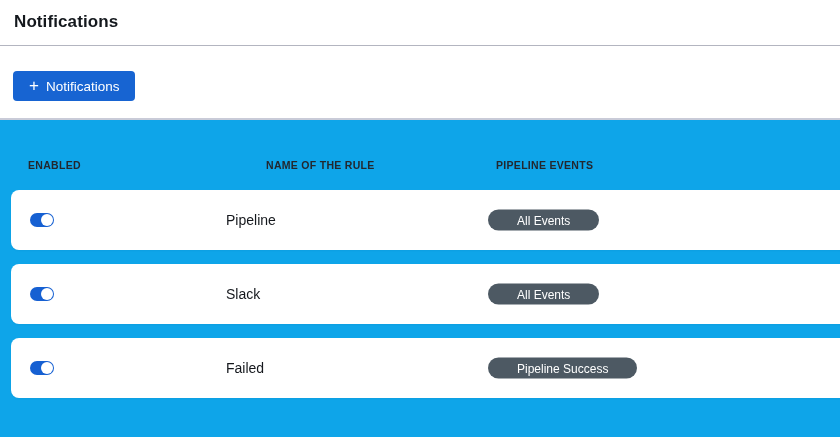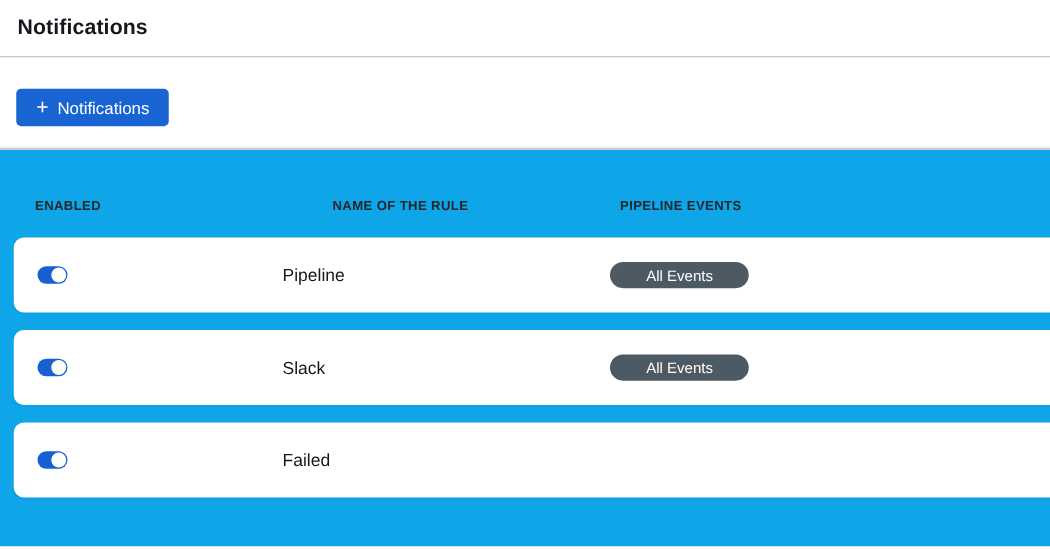--- a/index.html
+++ b/index.html
@@ -183,16 +183,17 @@
           <span class="badge">All Events</span>
         </span>
   </div>
 
   <div class="row-card">
     <span class="toggle on">
       <span class="knob"></span>
     </span>
     <span class="rule-name">Failed</span>
     <span class="event-badges">
+          <span class="badge">Pipeline Success</span>
         </span>
   </div>
 </div>
 </div>
 
 </body></html>

